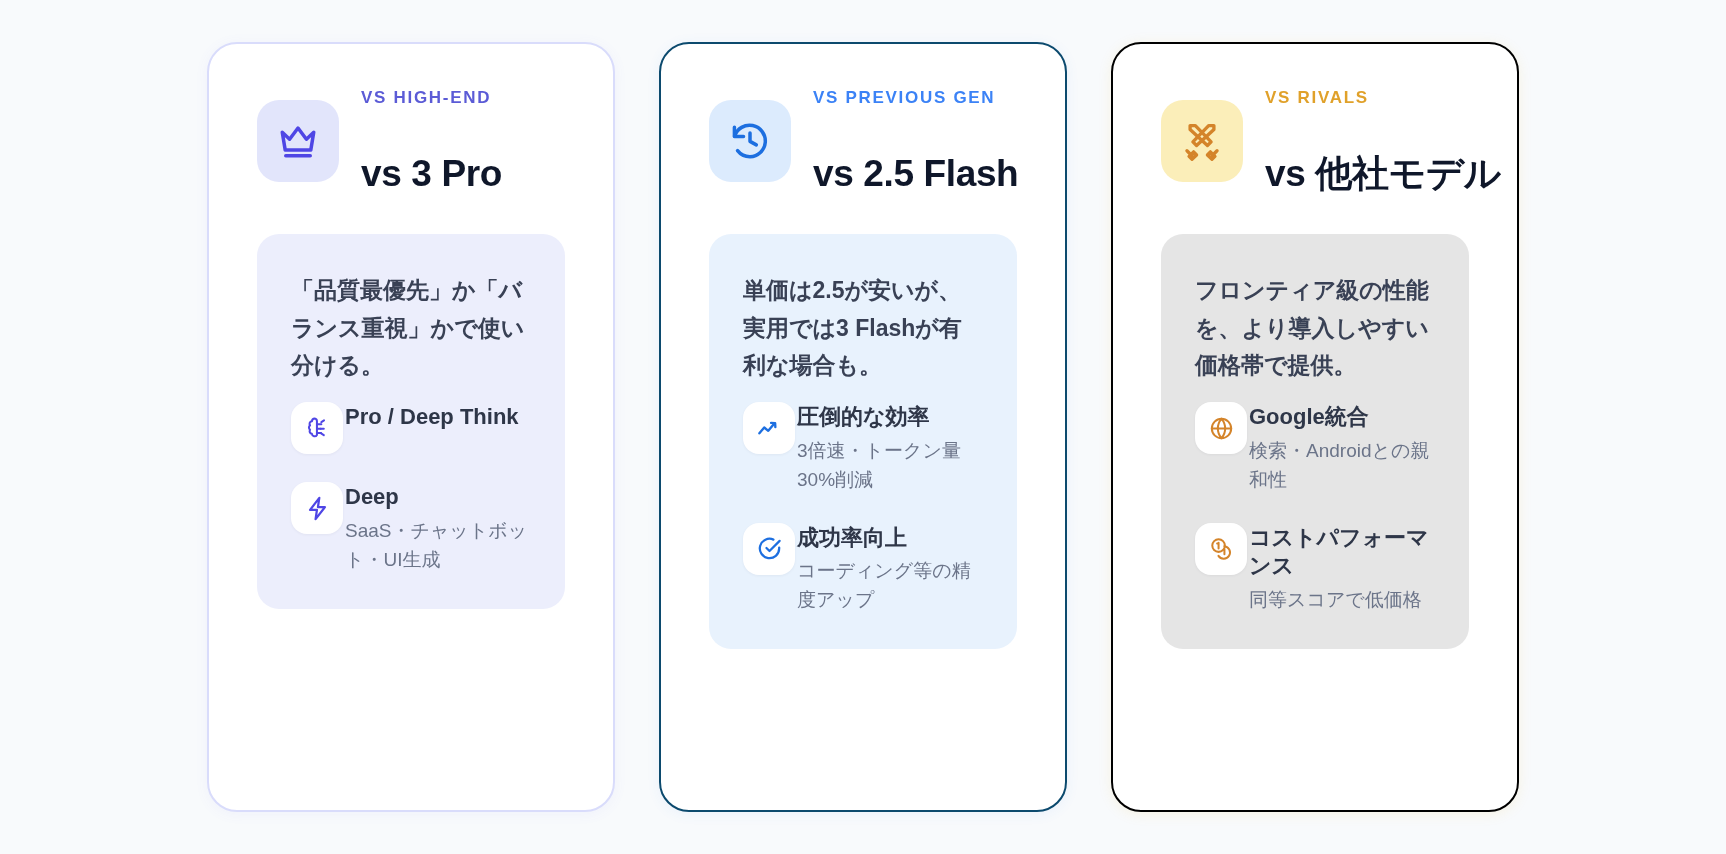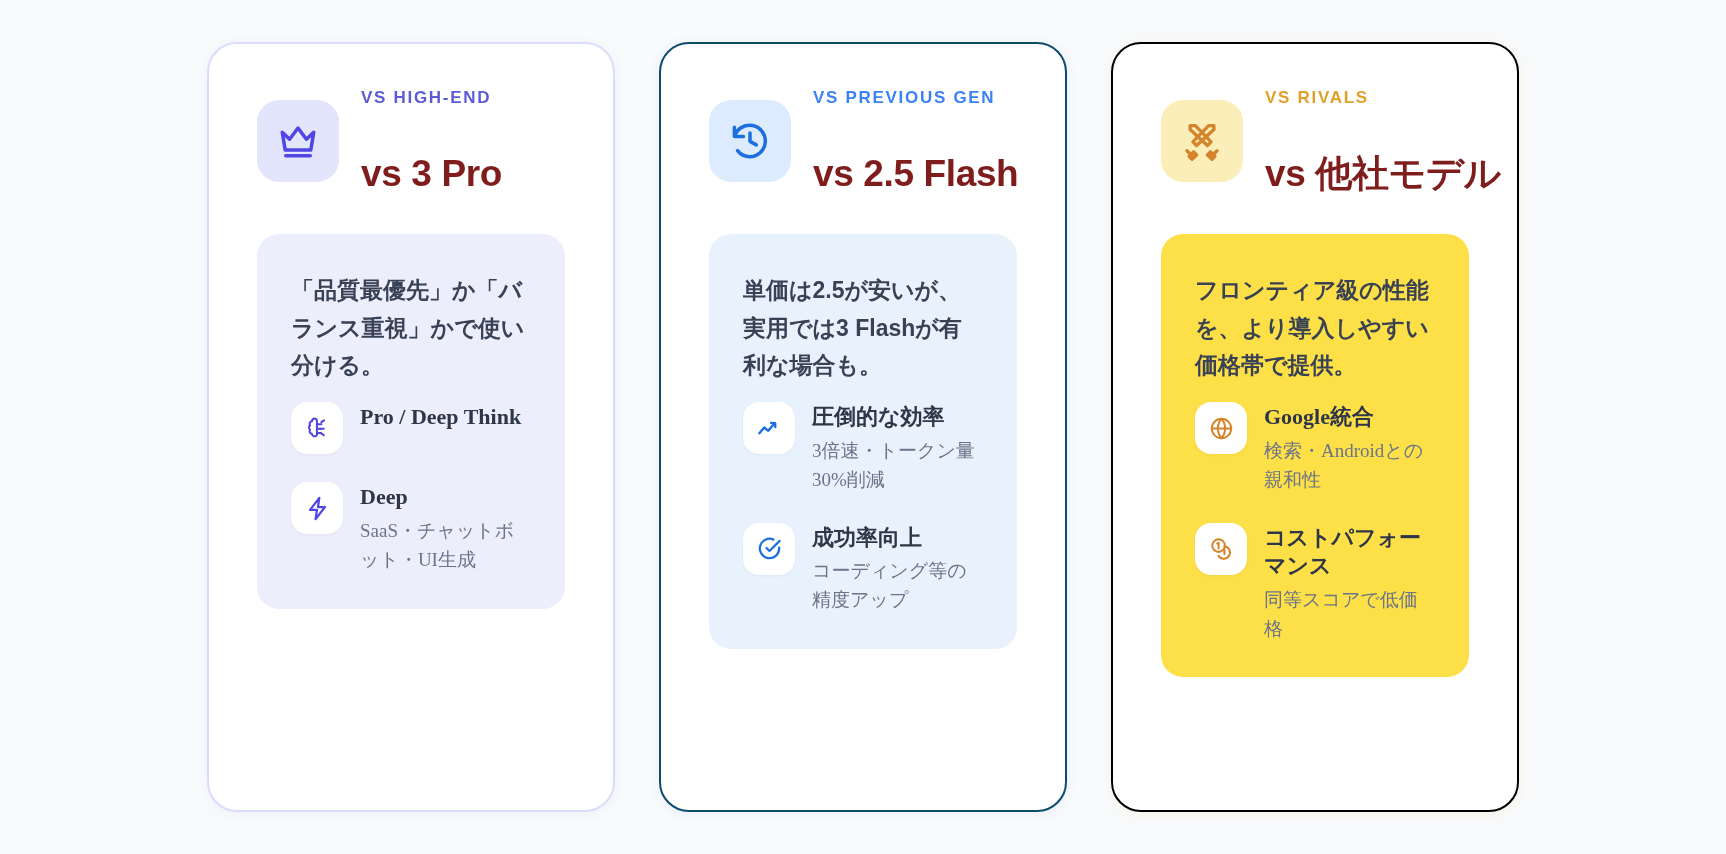--- a/index.html
+++ b/index.html
@@ -77,48 +77,48 @@
     letter-spacing: 0.10em;
     text-transform: uppercase;
   }
   .eyebrow--indigo { color: #5b5bd6; }
   .eyebrow--blue   { color: #3b82f6; }
   .eyebrow--amber  { color: #e0a12a; }
 
   .card-title {
     font-size: 37px;
     font-weight: 700;
-    color: #7f1d1d;
+    color: #0f172a;
     letter-spacing: -0.01em;
     line-height: 1.12;
     white-space: nowrap;
     margin-top: 39px;
   }
 
   
   .panel {
     border-radius: 22px;
     padding: 38px 34px 34px 34px;
     flex: 0 0 auto;
   }
   .panel--indigo { background: #eceefc; }
   .panel--blue   { background: #e8f2fd; }
-  .panel--amber  { background: #fde047; }
+  .panel--amber  { background: #e5e5e5; }
 
   .summary {
     font-size: 23px;
     font-weight: 700;
     line-height: 1.62;
     color: #394155;
     margin-bottom: 18px;
   }
 
   .features { display: flex; flex-direction: column; gap: 28px; }
 
-  .feature { display: flex; gap: 17px; align-items: flex-start; font-family: Liberation Serif, serif; }
+  .feature { display: flex; gap: 2px; align-items: flex-start; }
 
   .feat-icon {
     width: 52px;
     height: 52px;
     border-radius: 16px;
     background: #ffffff;
     flex: 0 0 auto;
     display: flex;
     align-items: center;
     justify-content: center;

